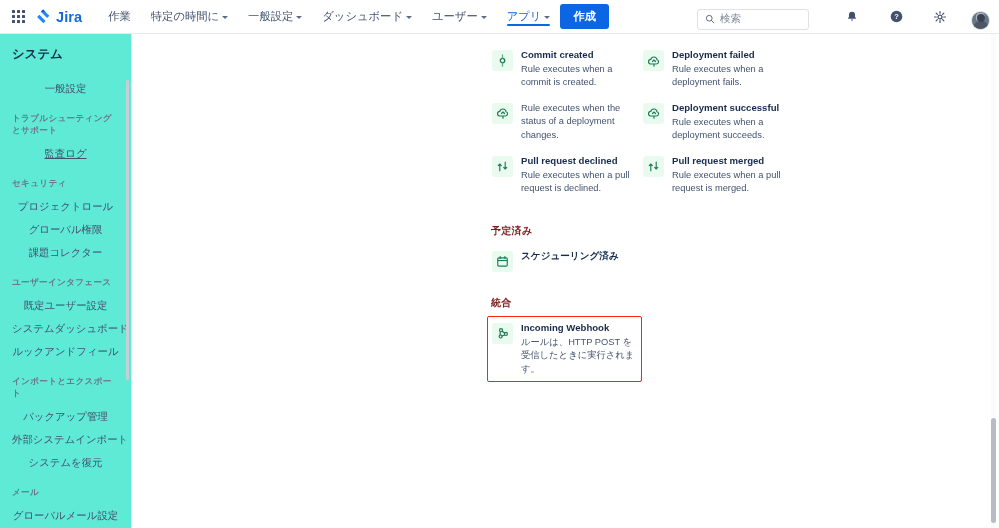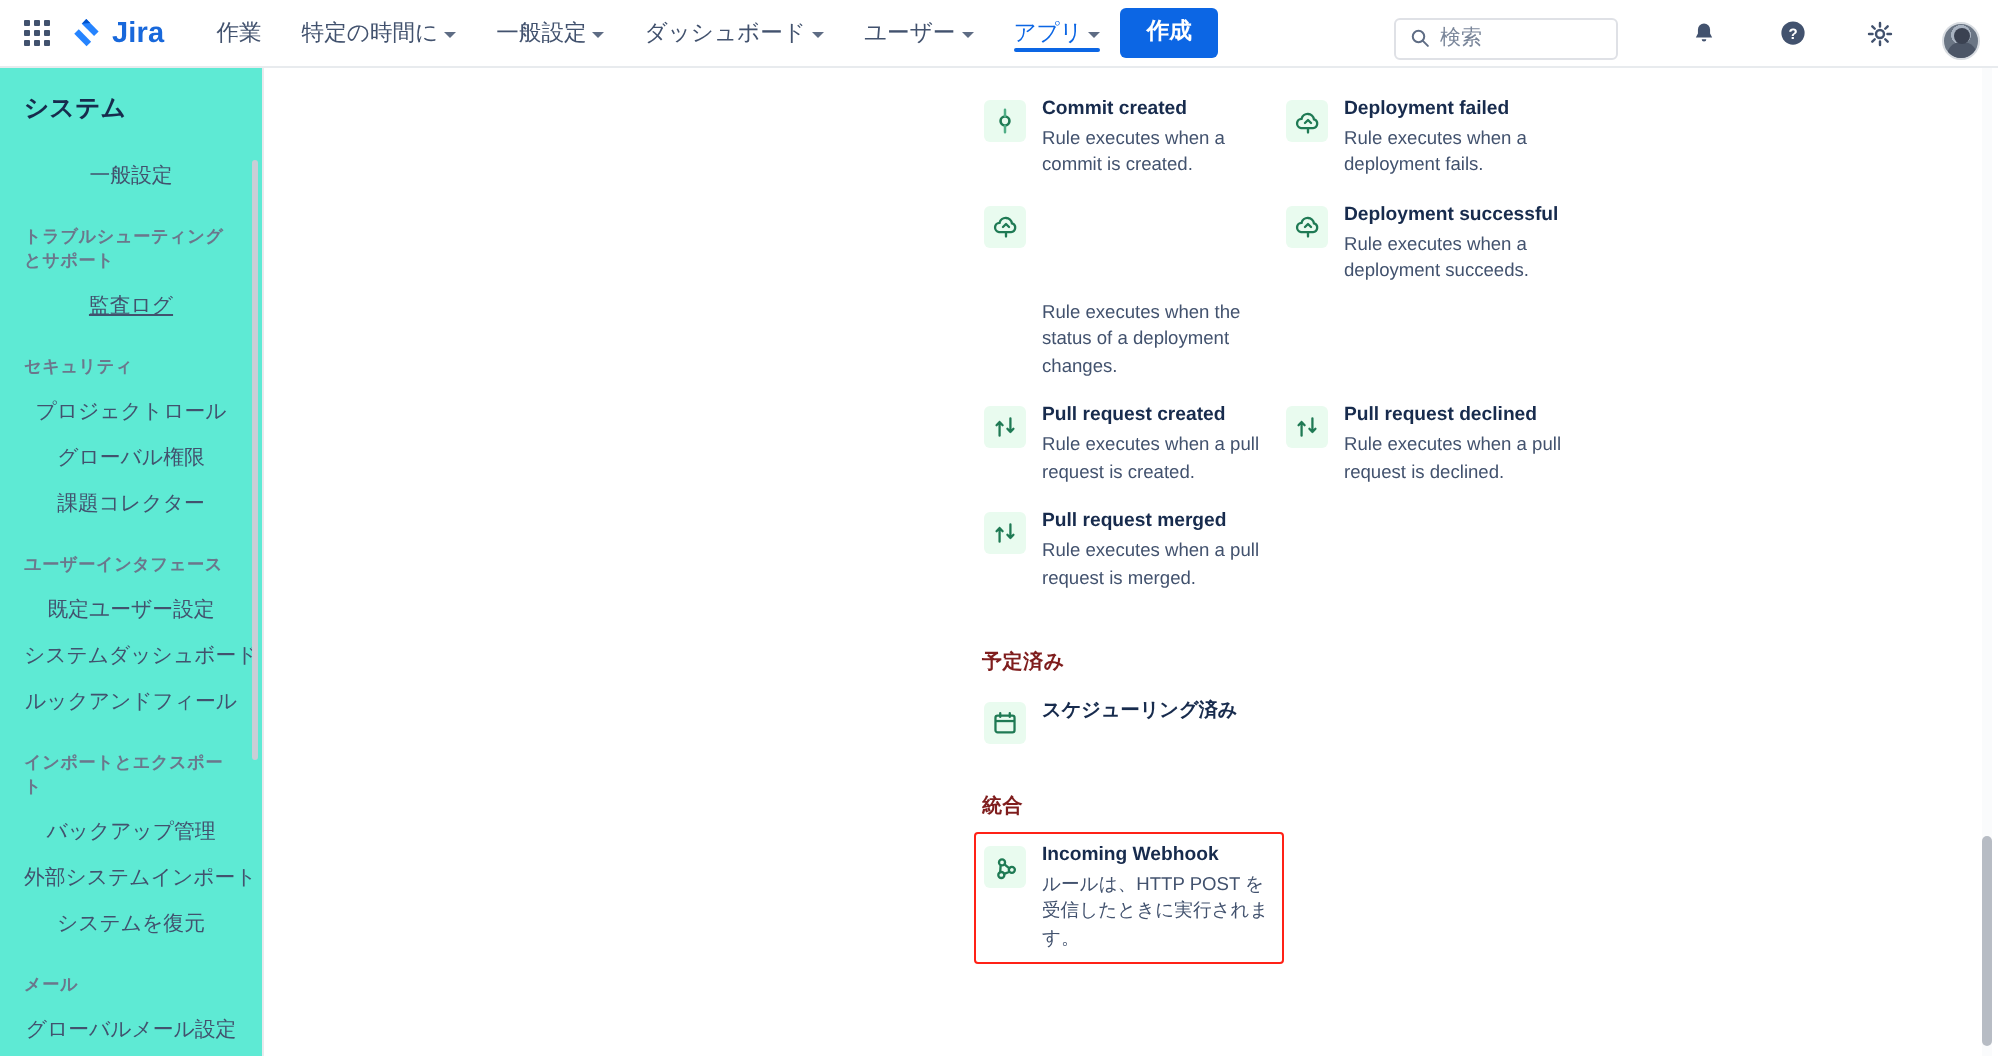--- a/index.html
+++ b/index.html
@@ -342,49 +342,37 @@
         </div>
 
         <div class="card">
           <span class="card-icon">
             <svg width="14" height="14" viewBox="0 0 24 24">
               <path d="M6 17.2a4 4 0 0 1 .5-7.95 5.4 5.4 0 0 1 10.6.5 3.8 3.8 0 0 1-.8 7.45z" fill="none" stroke="#1f7a54" stroke-width="2"></path>
               <path d="M12 17.6v3.4M9.4 12.9 12 10.3l2.6 2.6" fill="none" stroke="#1f7a54" stroke-width="2" stroke-linecap="round" stroke-linejoin="round"></path>
             </svg>
           </span>
           <span class="card-body">
-            <span class="card-desc" style="display: block; margin-top: 48px;">Rule executes when the status of a deployment changes.</span>
+            <span class="card-desc" style="display: block;">Rule executes when the status of a deployment changes.</span>
           </span>
         </div>
 
         <div class="card">
           <span class="card-icon">
             <svg width="14" height="14" viewBox="0 0 24 24">
               <path d="M6 17.2a4 4 0 0 1 .5-7.95 5.4 5.4 0 0 1 10.6.5 3.8 3.8 0 0 1-.8 7.45z" fill="none" stroke="#1f7a54" stroke-width="2"></path>
               <path d="M12 17.6v3.4M9.4 12.9 12 10.3l2.6 2.6" fill="none" stroke="#1f7a54" stroke-width="2" stroke-linecap="round" stroke-linejoin="round"></path>
             </svg>
           </span>
           <span class="card-body">
             <span class="card-title" style="display: block;">Deployment successful</span>
             <span class="card-desc" style="display: block;">Rule executes when a deployment succeeds.</span>
           </span>
         </div>
 
-        <div class="card">
-          <span class="card-icon">
-            <svg width="13" height="13" viewBox="0 0 24 24">
-              <path d="M7 20V7.4M7 7.4 4.2 10.4M7 7.4l2.8 3" fill="none" stroke="#1f7a54" stroke-width="2.1" stroke-linecap="round" stroke-linejoin="round"></path>
-              <path d="M17 4v12.6M17 16.6l2.8-3M17 16.6l-2.8-3" fill="none" stroke="#1f7a54" stroke-width="2.1" stroke-linecap="round" stroke-linejoin="round"></path>
-            </svg>
-          </span>
-          <span class="card-body">
-            <span class="card-title" style="display: block;">Pull request created</span>
-            <span class="card-desc" style="display: block;">Rule executes when a pull request is created.</span>
-          </span>
-        </div>
 
         <div class="card">
           <span class="card-icon">
             <svg width="13" height="13" viewBox="0 0 24 24">
               <path d="M7 20V7.4M7 7.4 4.2 10.4M7 7.4l2.8 3" fill="none" stroke="#1f7a54" stroke-width="2.1" stroke-linecap="round" stroke-linejoin="round"></path>
               <path d="M17 4v12.6M17 16.6l2.8-3M17 16.6l-2.8-3" fill="none" stroke="#1f7a54" stroke-width="2.1" stroke-linecap="round" stroke-linejoin="round"></path>
             </svg>
           </span>
           <span class="card-body">
             <span class="card-title" style="display: block;">Pull request declined</span>

